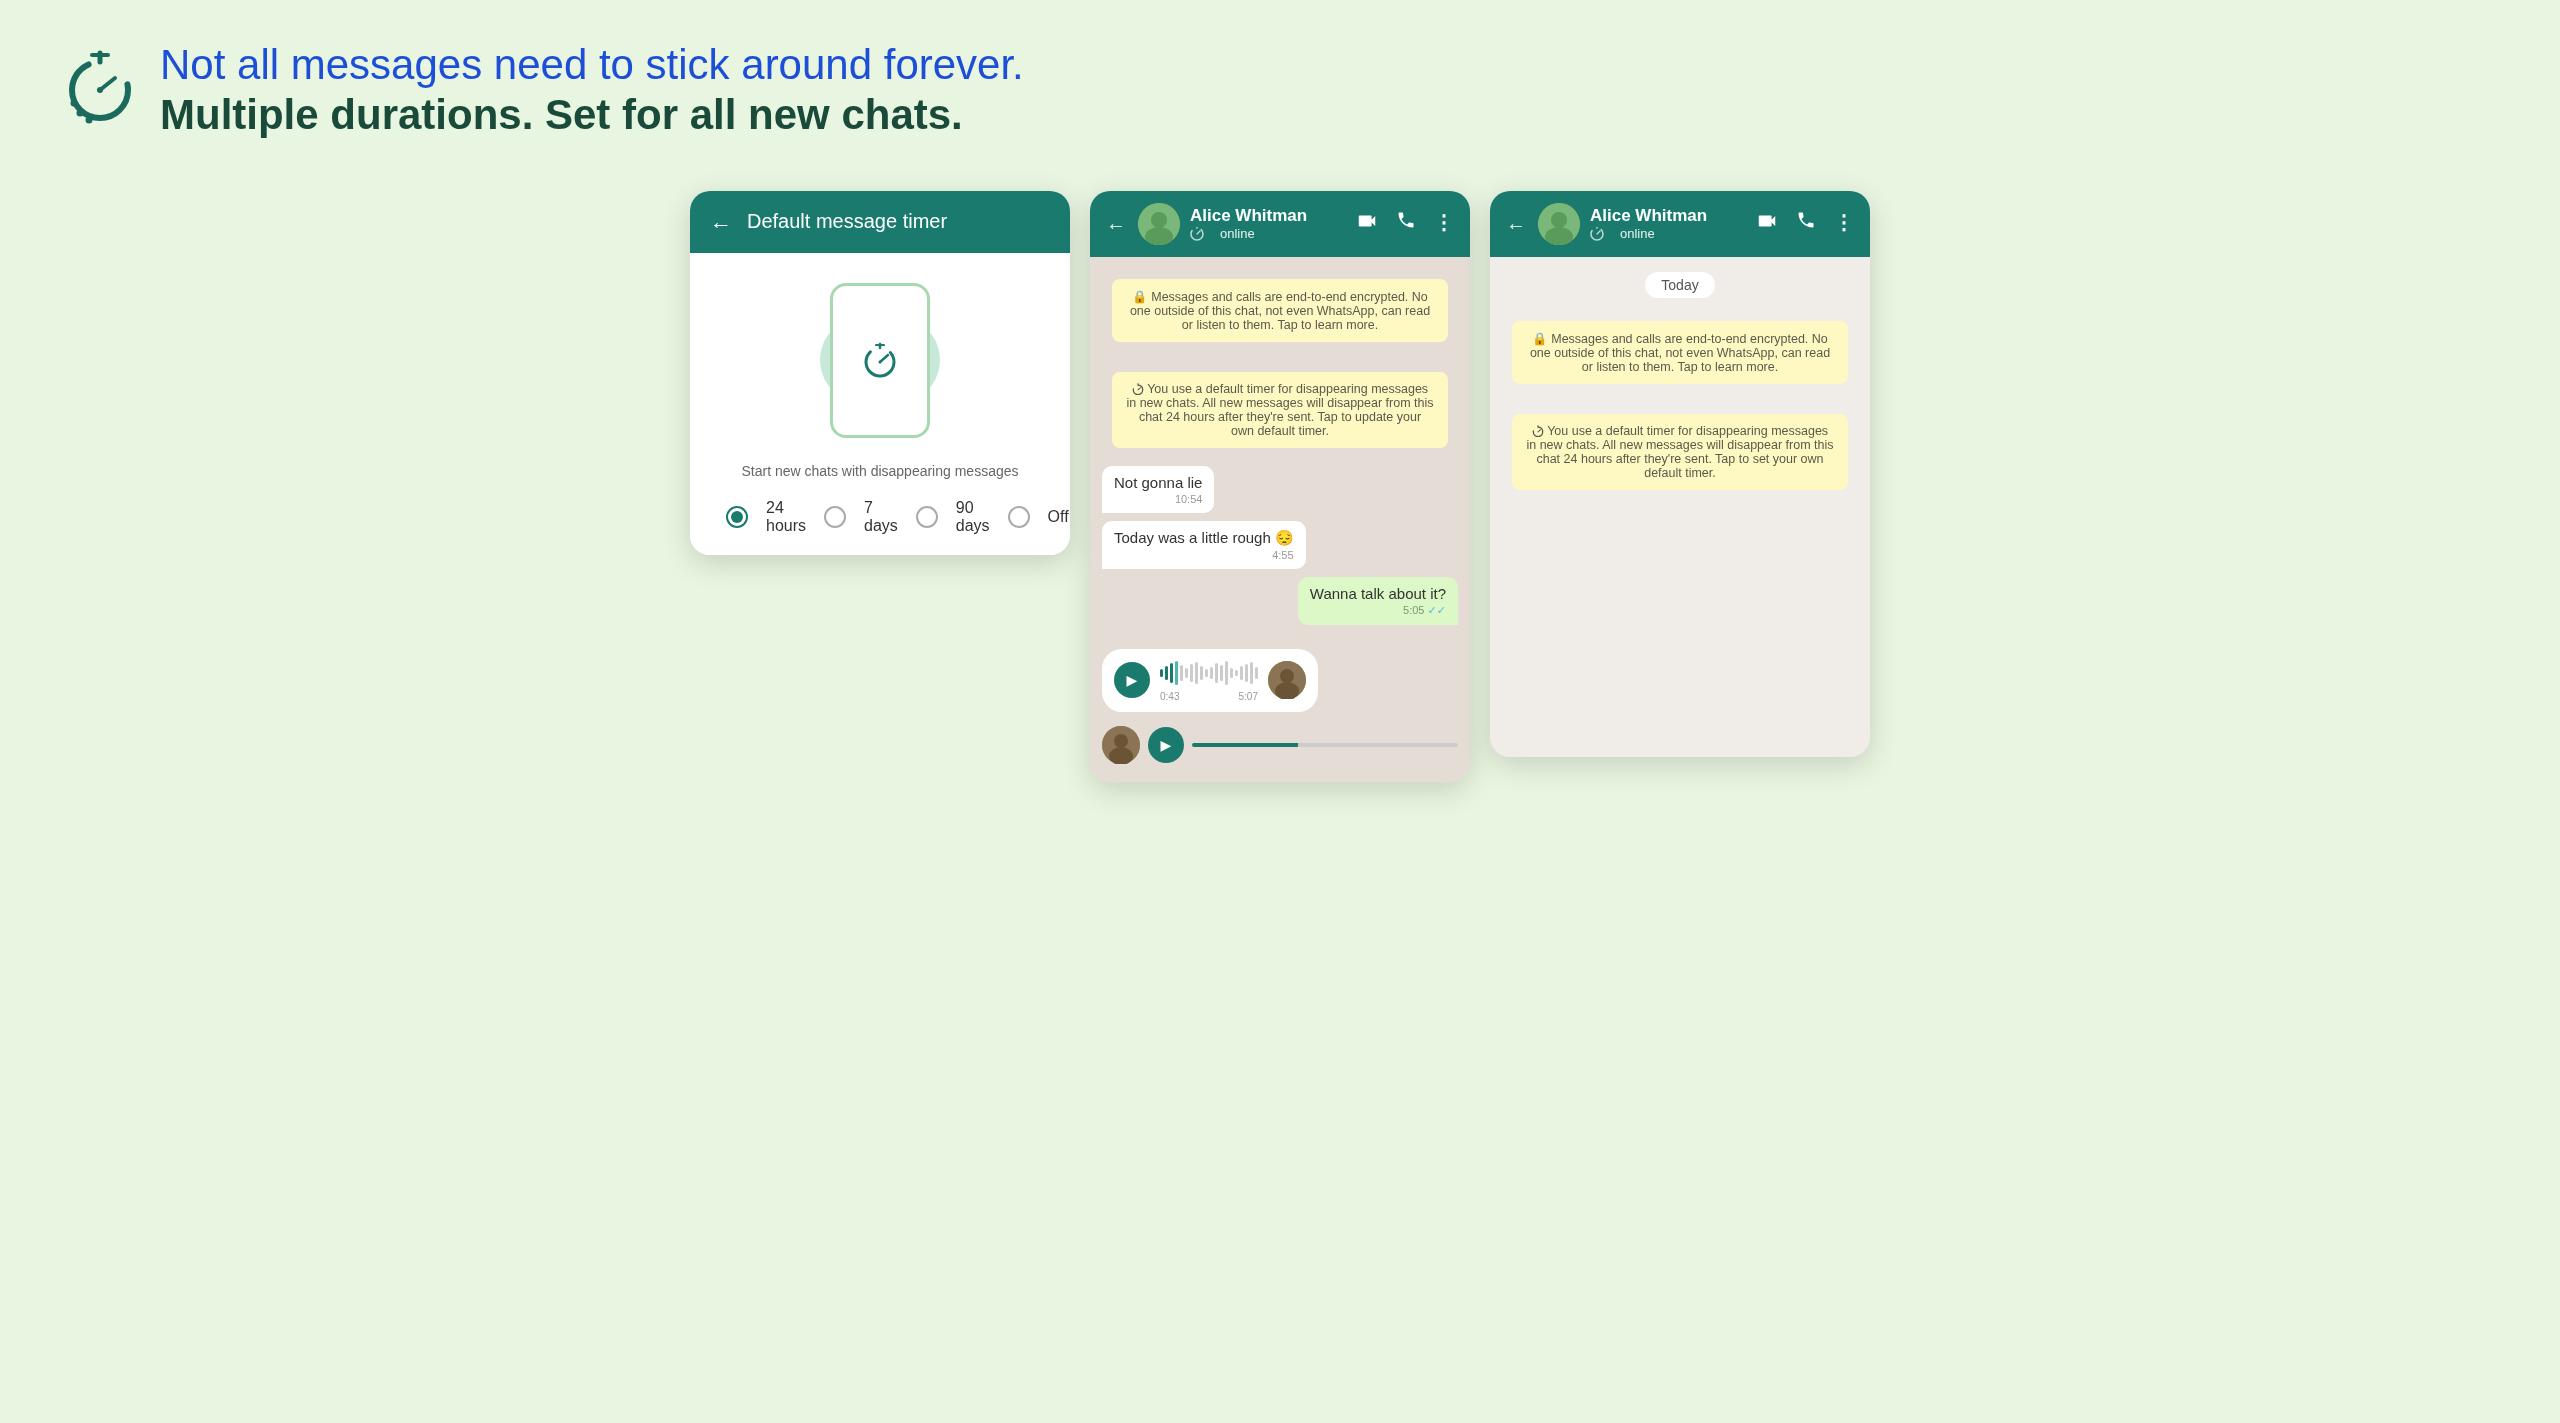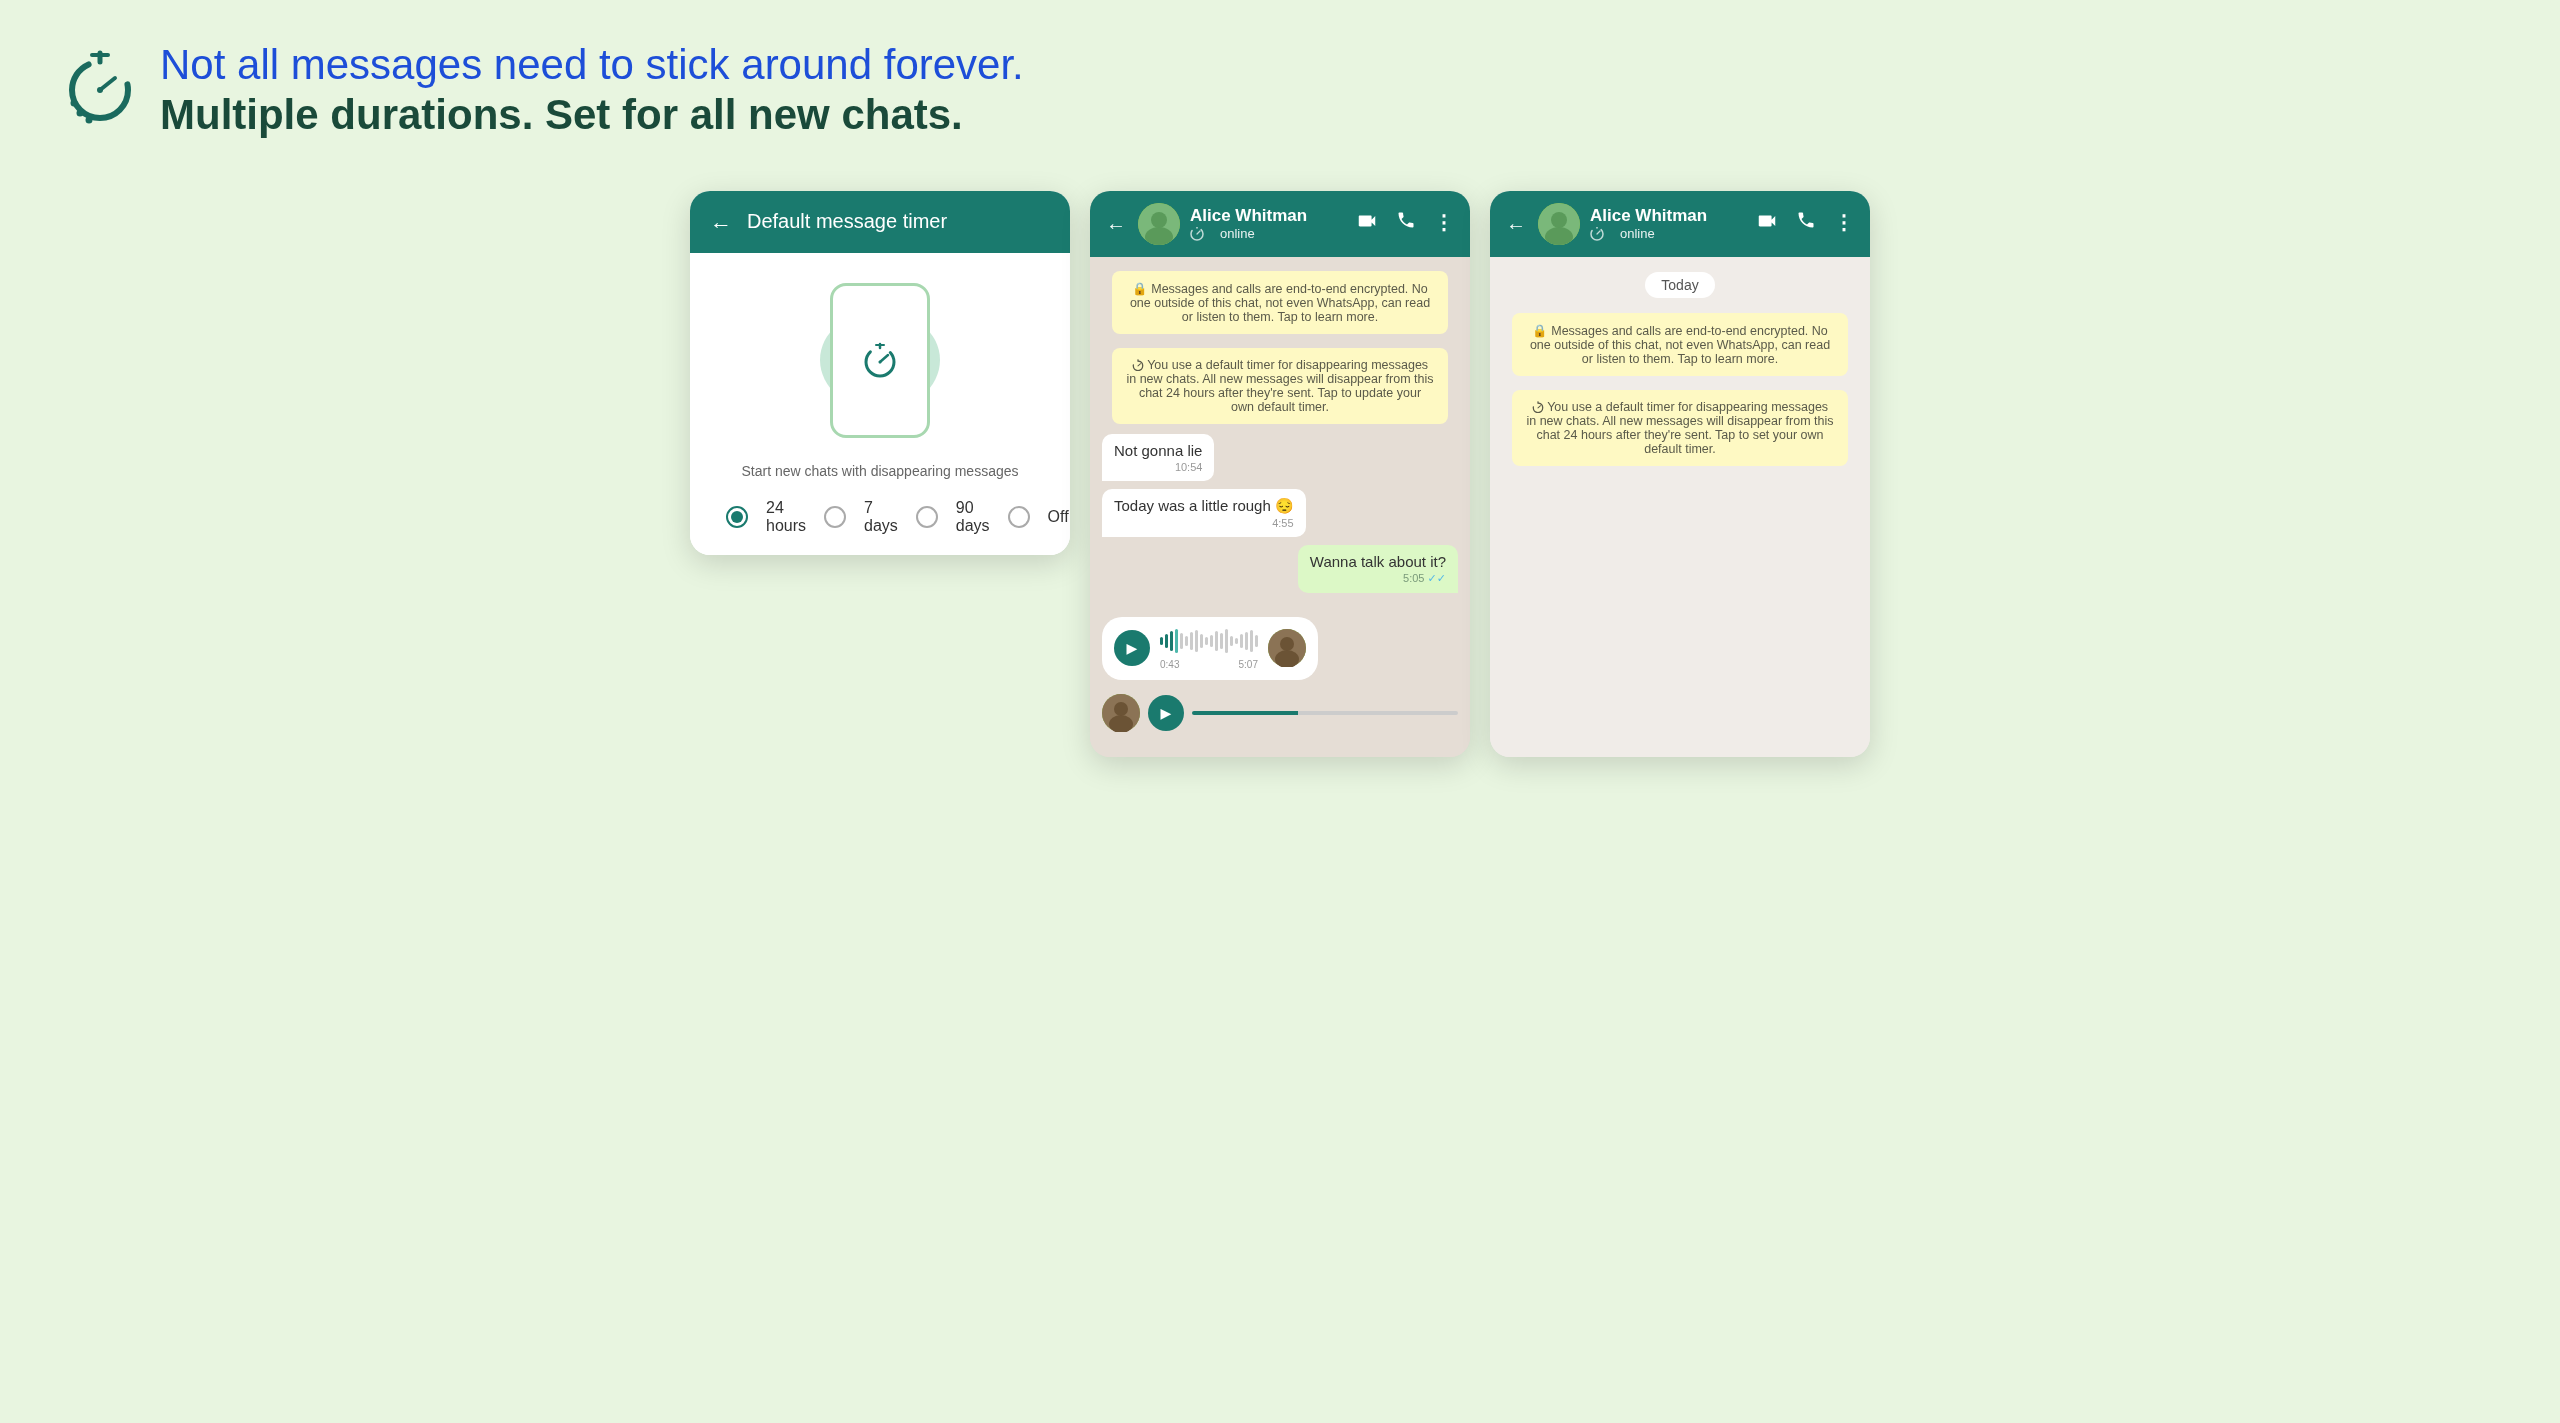--- a/index.html
+++ b/index.html
@@ -210,21 +210,21 @@
     }
 
     
     .system-msg {
       background: #fef9c3;
       border-radius: 8px;
       padding: 10px 14px;
       font-size: 12.5px;
       color: #5a5a4a;
       text-align: center;
-      margin: 4px 10px;
+      margin: 12px 10px;
     }
 
     
     .bubble-received {
       background: #fff;
       border-radius: 10px 10px 10px 0;
       padding: 8px 12px;
       max-width: 75%;
       align-self: flex-start;
       font-size: 15px;

